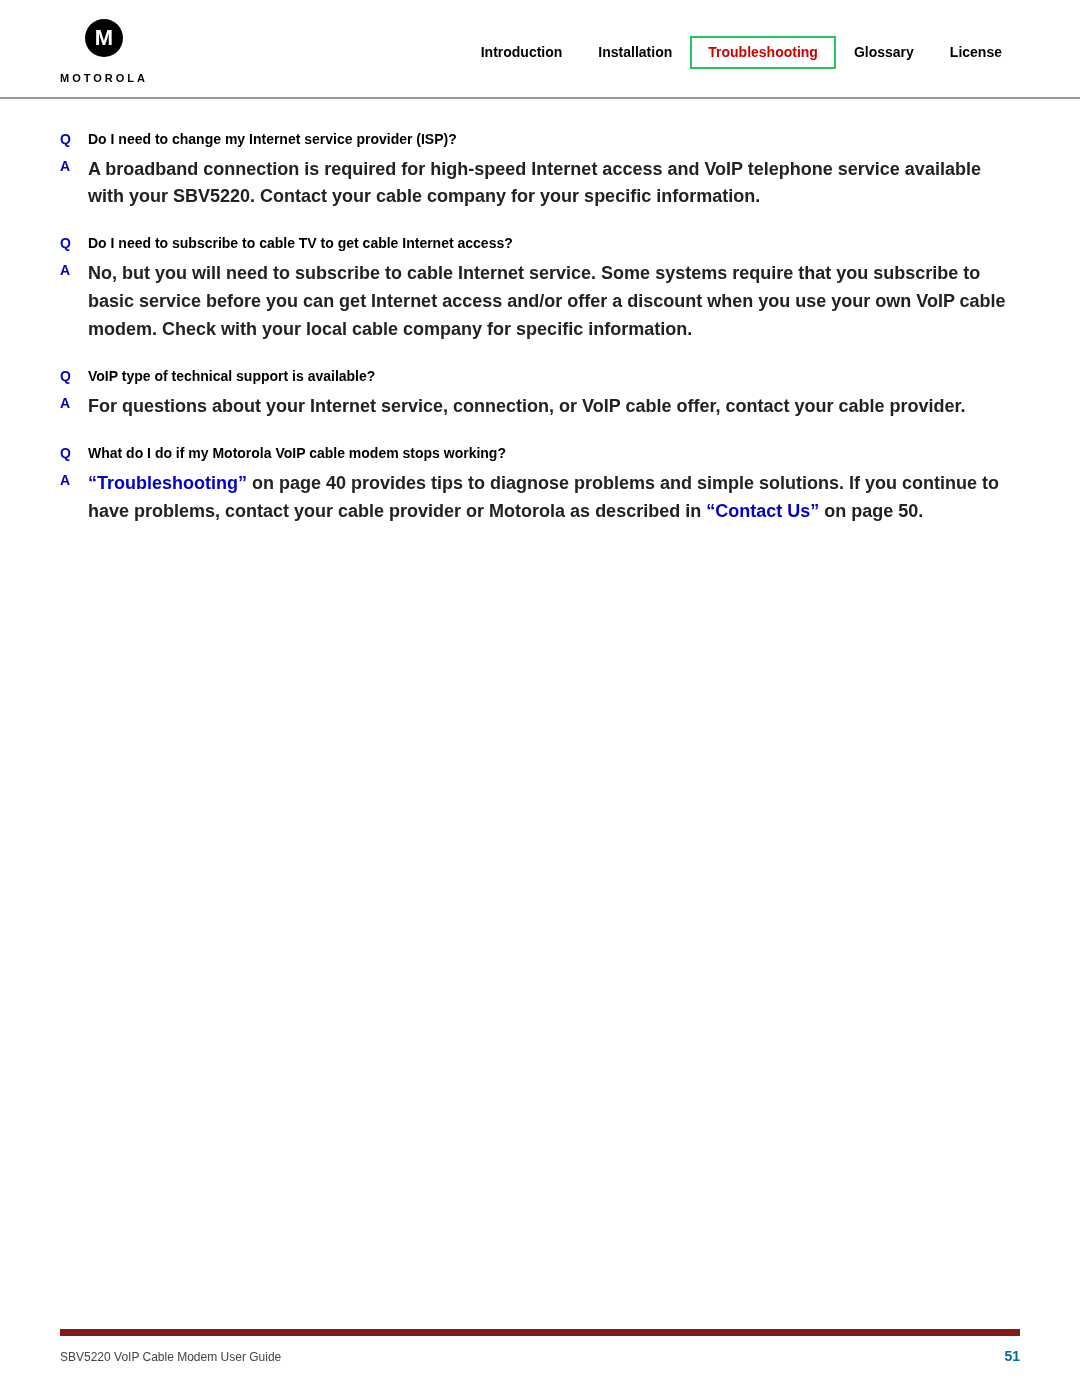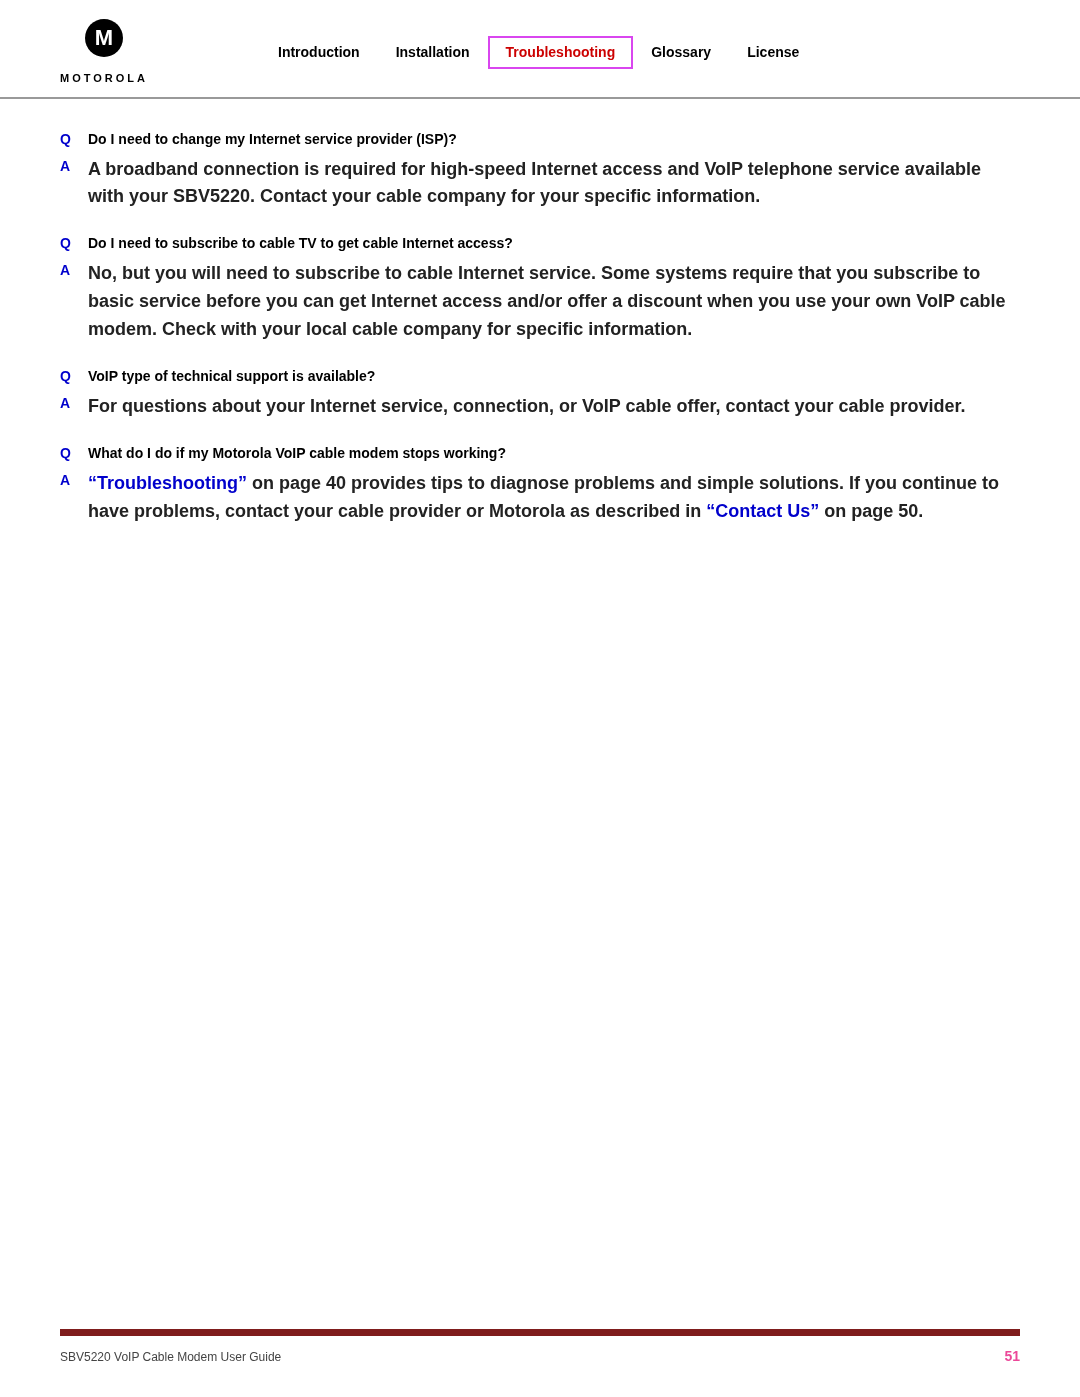--- a/index.html
+++ b/index.html
@@ -58,37 +58,37 @@
       color: #000;
       text-transform: uppercase;
       margin-top: 12px;
     }
 
     .nav {
       display: flex;
       align-items: center;
       gap: 0;
       flex: 1;
-      justify-content: flex-start;
+      justify-content: flex-end;
     }
 
     .nav-item {
       padding: 6px 18px;
       font-size: 14px;
       font-weight: bold;
       cursor: pointer;
       text-decoration: none;
       color: #0000cc;
       border: none;
       background: none;
     }
 
     .nav-item.active {
       color: #cc0000;
-      border: 2px solid #d946ef;
+      border: 2px solid #22c55e;
       padding: 4px 16px;
     }
 
     .nav-item.black {
       color: #000;
     }
 
     
     .content {
       padding: 30px 60px 60px 60px;
@@ -153,21 +153,21 @@
     }
 
     .footer-left {
       font-size: 12px;
       color: #444;
     }
 
     .footer-right {
       font-size: 14px;
       font-weight: bold;
-      color: #ec4899;
+      color: #0369a1;
     }
   </style>
 </head>
 <body>
 
 <div class="page">
 
   <div class="header">
     <div class="logo-area">
       <div class="motorola-logo">

